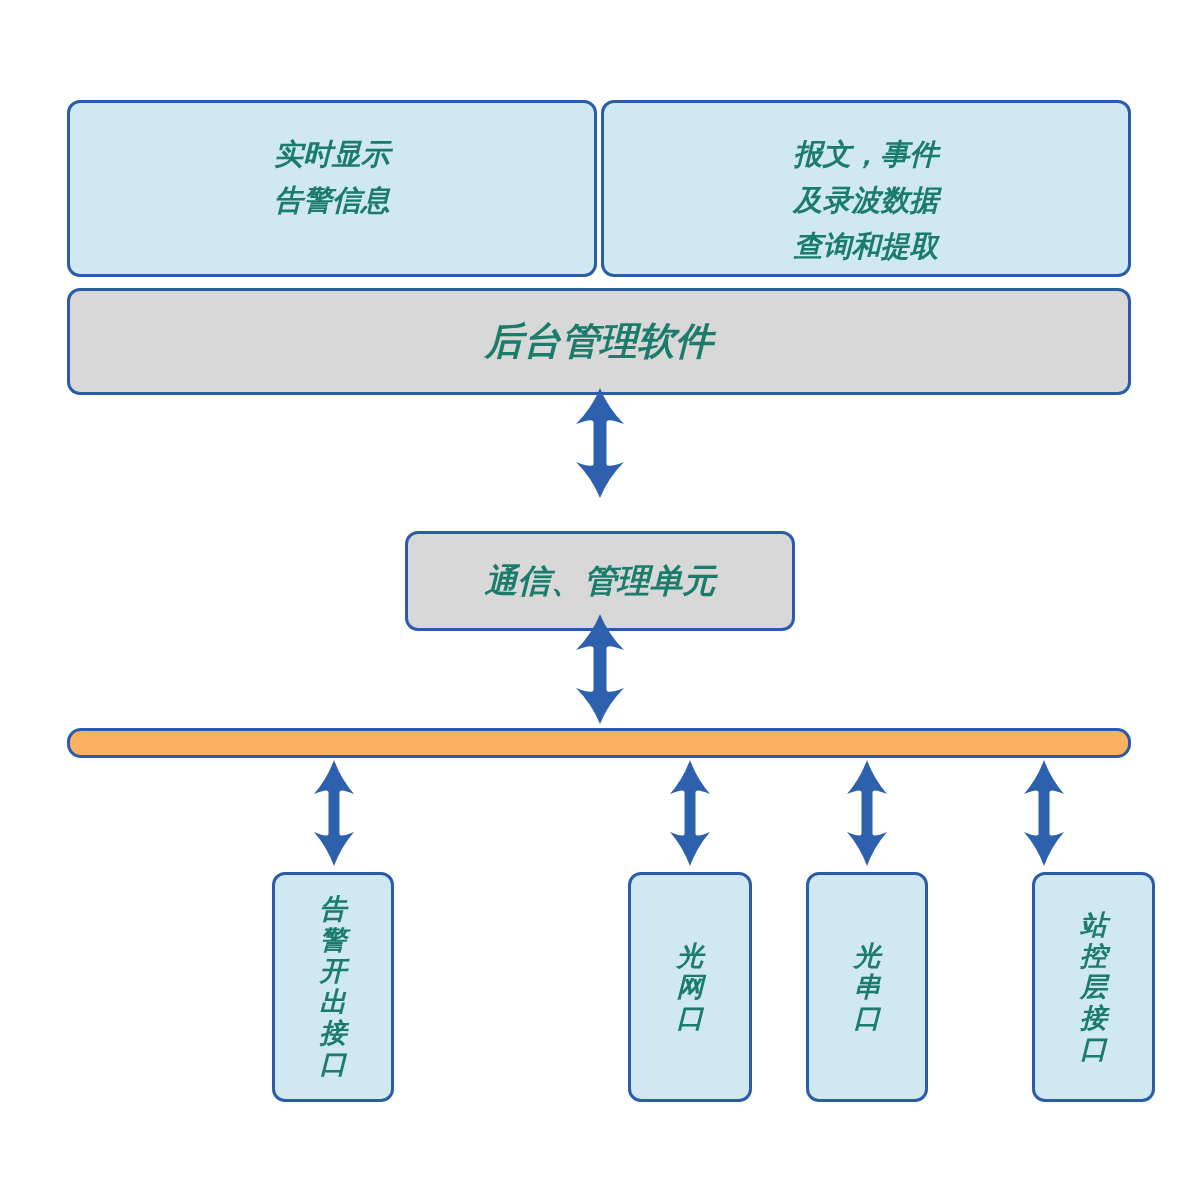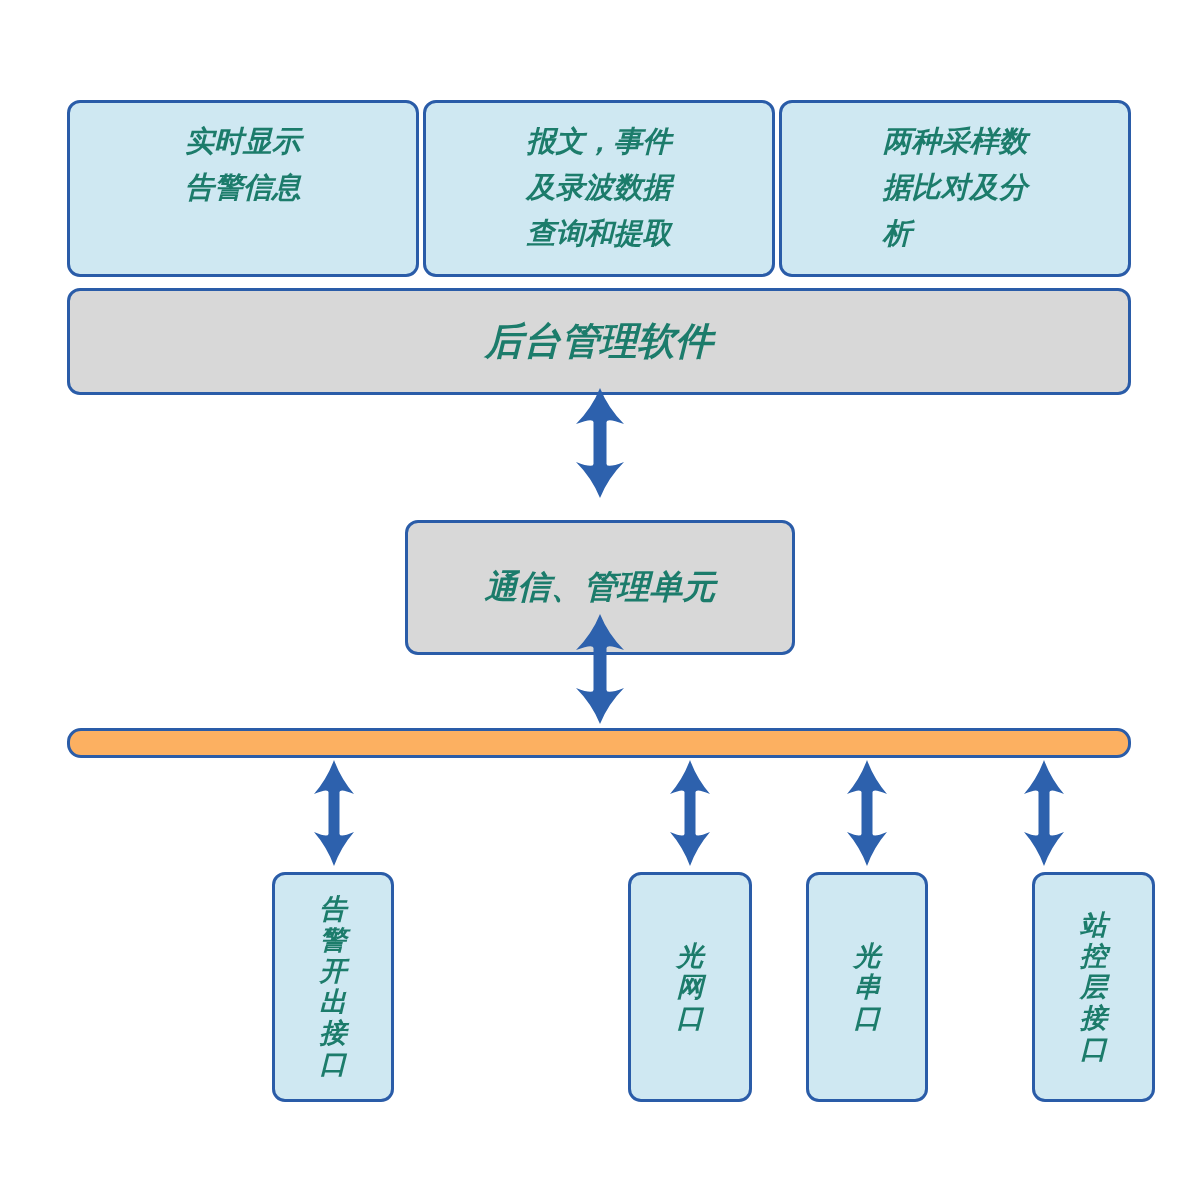--- a/index.html
+++ b/index.html
@@ -31,38 +31,38 @@
     border-radius: 13px;
     display: flex;
     justify-content: center;
     box-sizing: border-box;
   }
   .flabel {
     white-space: pre-line;
     text-align: left;
     font-size: 29px;
     line-height: 46px;
-    margin-top: 15px;
+    margin-top: 28px;
   }
   
   .backend-box {
     position: absolute;
     left: 67px; top: 288px;
     width: 1064px; height: 107px;
     background: #d8d8d8;
     border: 3px solid #2a5ca8;
     border-radius: 13px;
     box-sizing: border-box;
     display: flex; align-items: center; justify-content: center;
     font-size: 38px;
   }
   .comm-box {
     position: absolute;
-    left: 405px; top: 520px;
-    width: 390px; height: 135px;
+    left: 405px; top: 531px;
+    width: 390px; height: 100px;
     background: #d8d8d8;
     border: 3px solid #2a5ca8;
     border-radius: 13px;
     box-sizing: border-box;
     display: flex; align-items: center; justify-content: center;
     font-size: 33px;
   }
   
   .bus-bar {
     position: absolute;
@@ -102,25 +102,20 @@
 
   <div class="feature-row">
     <div class="fbox">
       <div class="flabel teal-text">实时显示
 告警信息</div>
     </div>
     <div class="fbox">
       <div class="flabel teal-text">报文，事件
 及录波数据
 查询和提取</div>
-    </div>
-    <div class="fbox">
-      <div class="flabel teal-text">两种采样数
-据比对及分
-析</div>
     </div>
   </div>
 
   <div class="backend-box teal-text">
     <span>后台管理软件</span>
   </div>
 
   <div class="connector" style="left:575px; top:388px;">
     <svg width="50" height="110" viewBox="0 0 50 110">
       <path fill="#2d61ad" d="M25 0 Q17 20 1 36 Q18 29.5 18.5 34 L18.5 76 Q18 80.5 1 74 Q17 90 25 110 Q33 90 49 74 Q32 80.5 31.5 76 L31.5 34 Q32 29.5 49 36 Q33 20 25 0 Z"></path>

